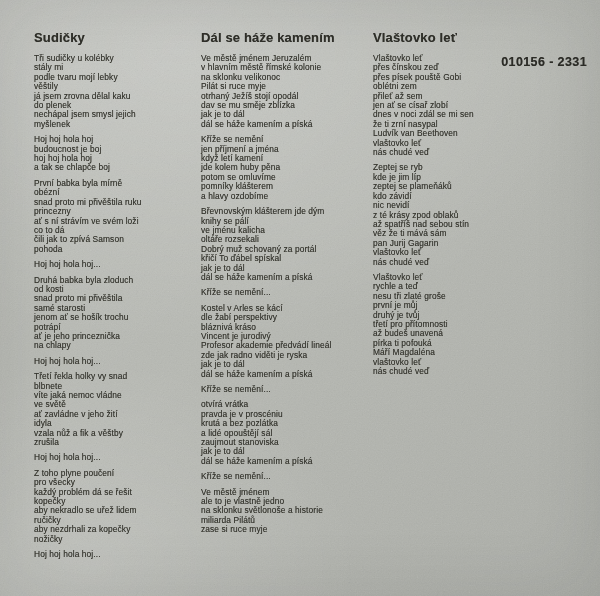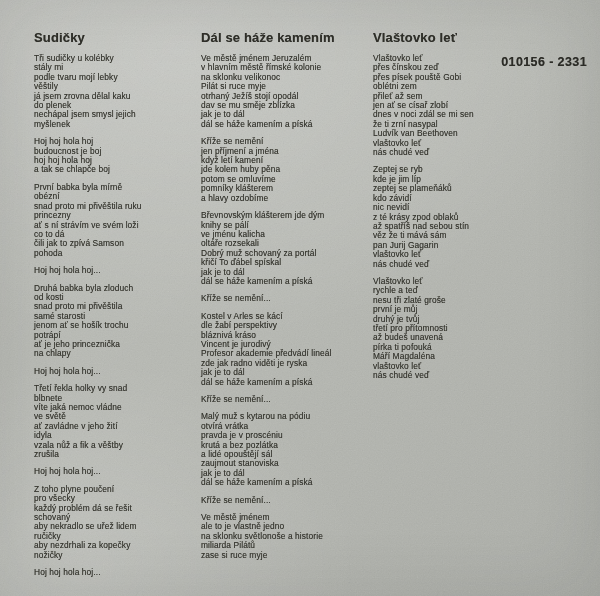--- a/index.html
+++ b/index.html
@@ -53,21 +53,21 @@
   .col-2 { left: 201px; width: 192px; }
   .col-3 { left: 373px; width: 180px; }
   .song-title {
     margin: 0 0 9px 0;
     font-size: 13px;
     font-weight: bold;
     letter-spacing: 0.15px;
     color: #2e2e28;
     text-shadow: 0 0 0.5px rgba(46,46,40,0.55);
   }
-  .stanza { margin: 8px 0 6px 0; }
+  .stanza { margin: 0 0 6px 0; }
   .line {
     font-size: 8.4px;
     line-height: 9.4px;
     white-space: nowrap;
     letter-spacing: 0.1px;
     color: #36362f;
     text-shadow: 0 0 0.45px rgba(54,54,47,0.6);
   }
 </style>
 </head>
@@ -142,21 +142,21 @@
           <div class="line">vzala nůž a fik a věštby</div>
           <div class="line">zrušila</div>
         </div>
         <div class="stanza">
           <div class="line">Hoj hoj hola hoj...</div>
         </div>
         <div class="stanza">
           <div class="line">Z toho plyne poučení</div>
           <div class="line">pro všecky</div>
           <div class="line">každý problém dá se řešit</div>
-          <div class="line">schovaný</div>
+          <div class="line">kopečky</div>
           <div class="line">aby nekradlo se uřež lidem</div>
           <div class="line">ručičky</div>
           <div class="line">aby nezdrhali za kopečky</div>
           <div class="line">nožičky</div>
         </div>
         <div class="stanza">
           <div class="line">Hoj hoj hola hoj...</div>
         </div>
       </div>
   </div>
@@ -203,21 +203,20 @@
           <div class="line">Vincent je jurodivý</div>
           <div class="line">Profesor akademie předvádí lineál</div>
           <div class="line">zde jak radno viděti je ryska</div>
           <div class="line">jak je to dál</div>
           <div class="line">dál se háže kamením a píská</div>
         </div>
         <div class="stanza">
           <div class="line">Kříže se nemění...</div>
         </div>
         <div class="stanza">
-          <div class="line">Malý muž s kytarou na pódiu</div>
           <div class="line">otvírá vrátka</div>
           <div class="line">pravda je v proscéniu</div>
           <div class="line">krutá a bez pozlátka</div>
           <div class="line">a lidé opouštějí sál</div>
           <div class="line">zaujmout stanoviska</div>
           <div class="line">jak je to dál</div>
           <div class="line">dál se háže kamením a píská</div>
         </div>
         <div class="stanza">
           <div class="line">Kříže se nemění...</div>

